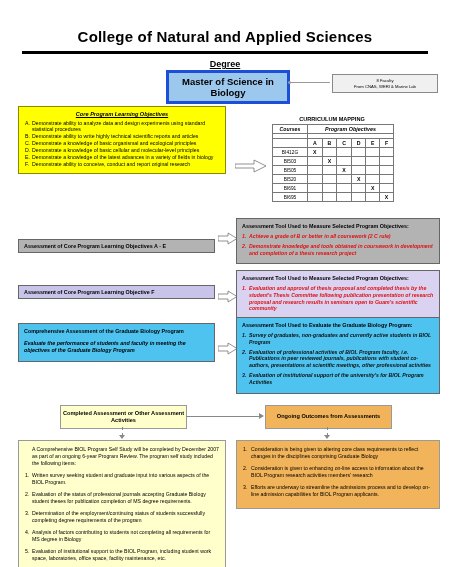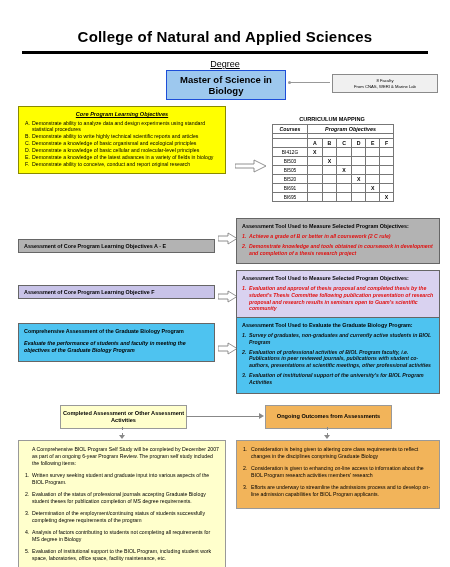--- a/index.html
+++ b/index.html
@@ -15,25 +15,25 @@
     top:8px;left:0;width:450px;text-align:center;
     font-size:15px;font-weight:bold;letter-spacing:.2px;
   }
   #title-rule{
     top:31px;left:22px;width:406px;height:3px;background:#000;
   }
 
   
   #degree-label{
     top:39px;left:0;width:450px;text-align:center;
-    font-size:9px;font-weight:normal;text-decoration:underline;
+    font-size:9px;font-weight:bold;text-decoration:underline;
   }
   #degree-box{
     top:50px;left:166px;width:118px;height:28px;
-    background:#9dc8ee;border:1px solid #1d4ed8;
+    background:#9dc8ee;border:3px solid #1d4ed8;
     display:flex;align-items:center;justify-content:center;text-align:center;
     font-size:9.5px;font-weight:bold;line-height:11px;
   }
   #faculty-box{
     top:54px;left:332px;width:104px;height:17px;
     background:#f0f0f0;border:1px solid #8a8a8a;
     display:flex;flex-direction:column;align-items:center;justify-content:center;
     font-size:4.2px;line-height:5.6px;text-align:center;
   }
   #degree-faculty-line{

